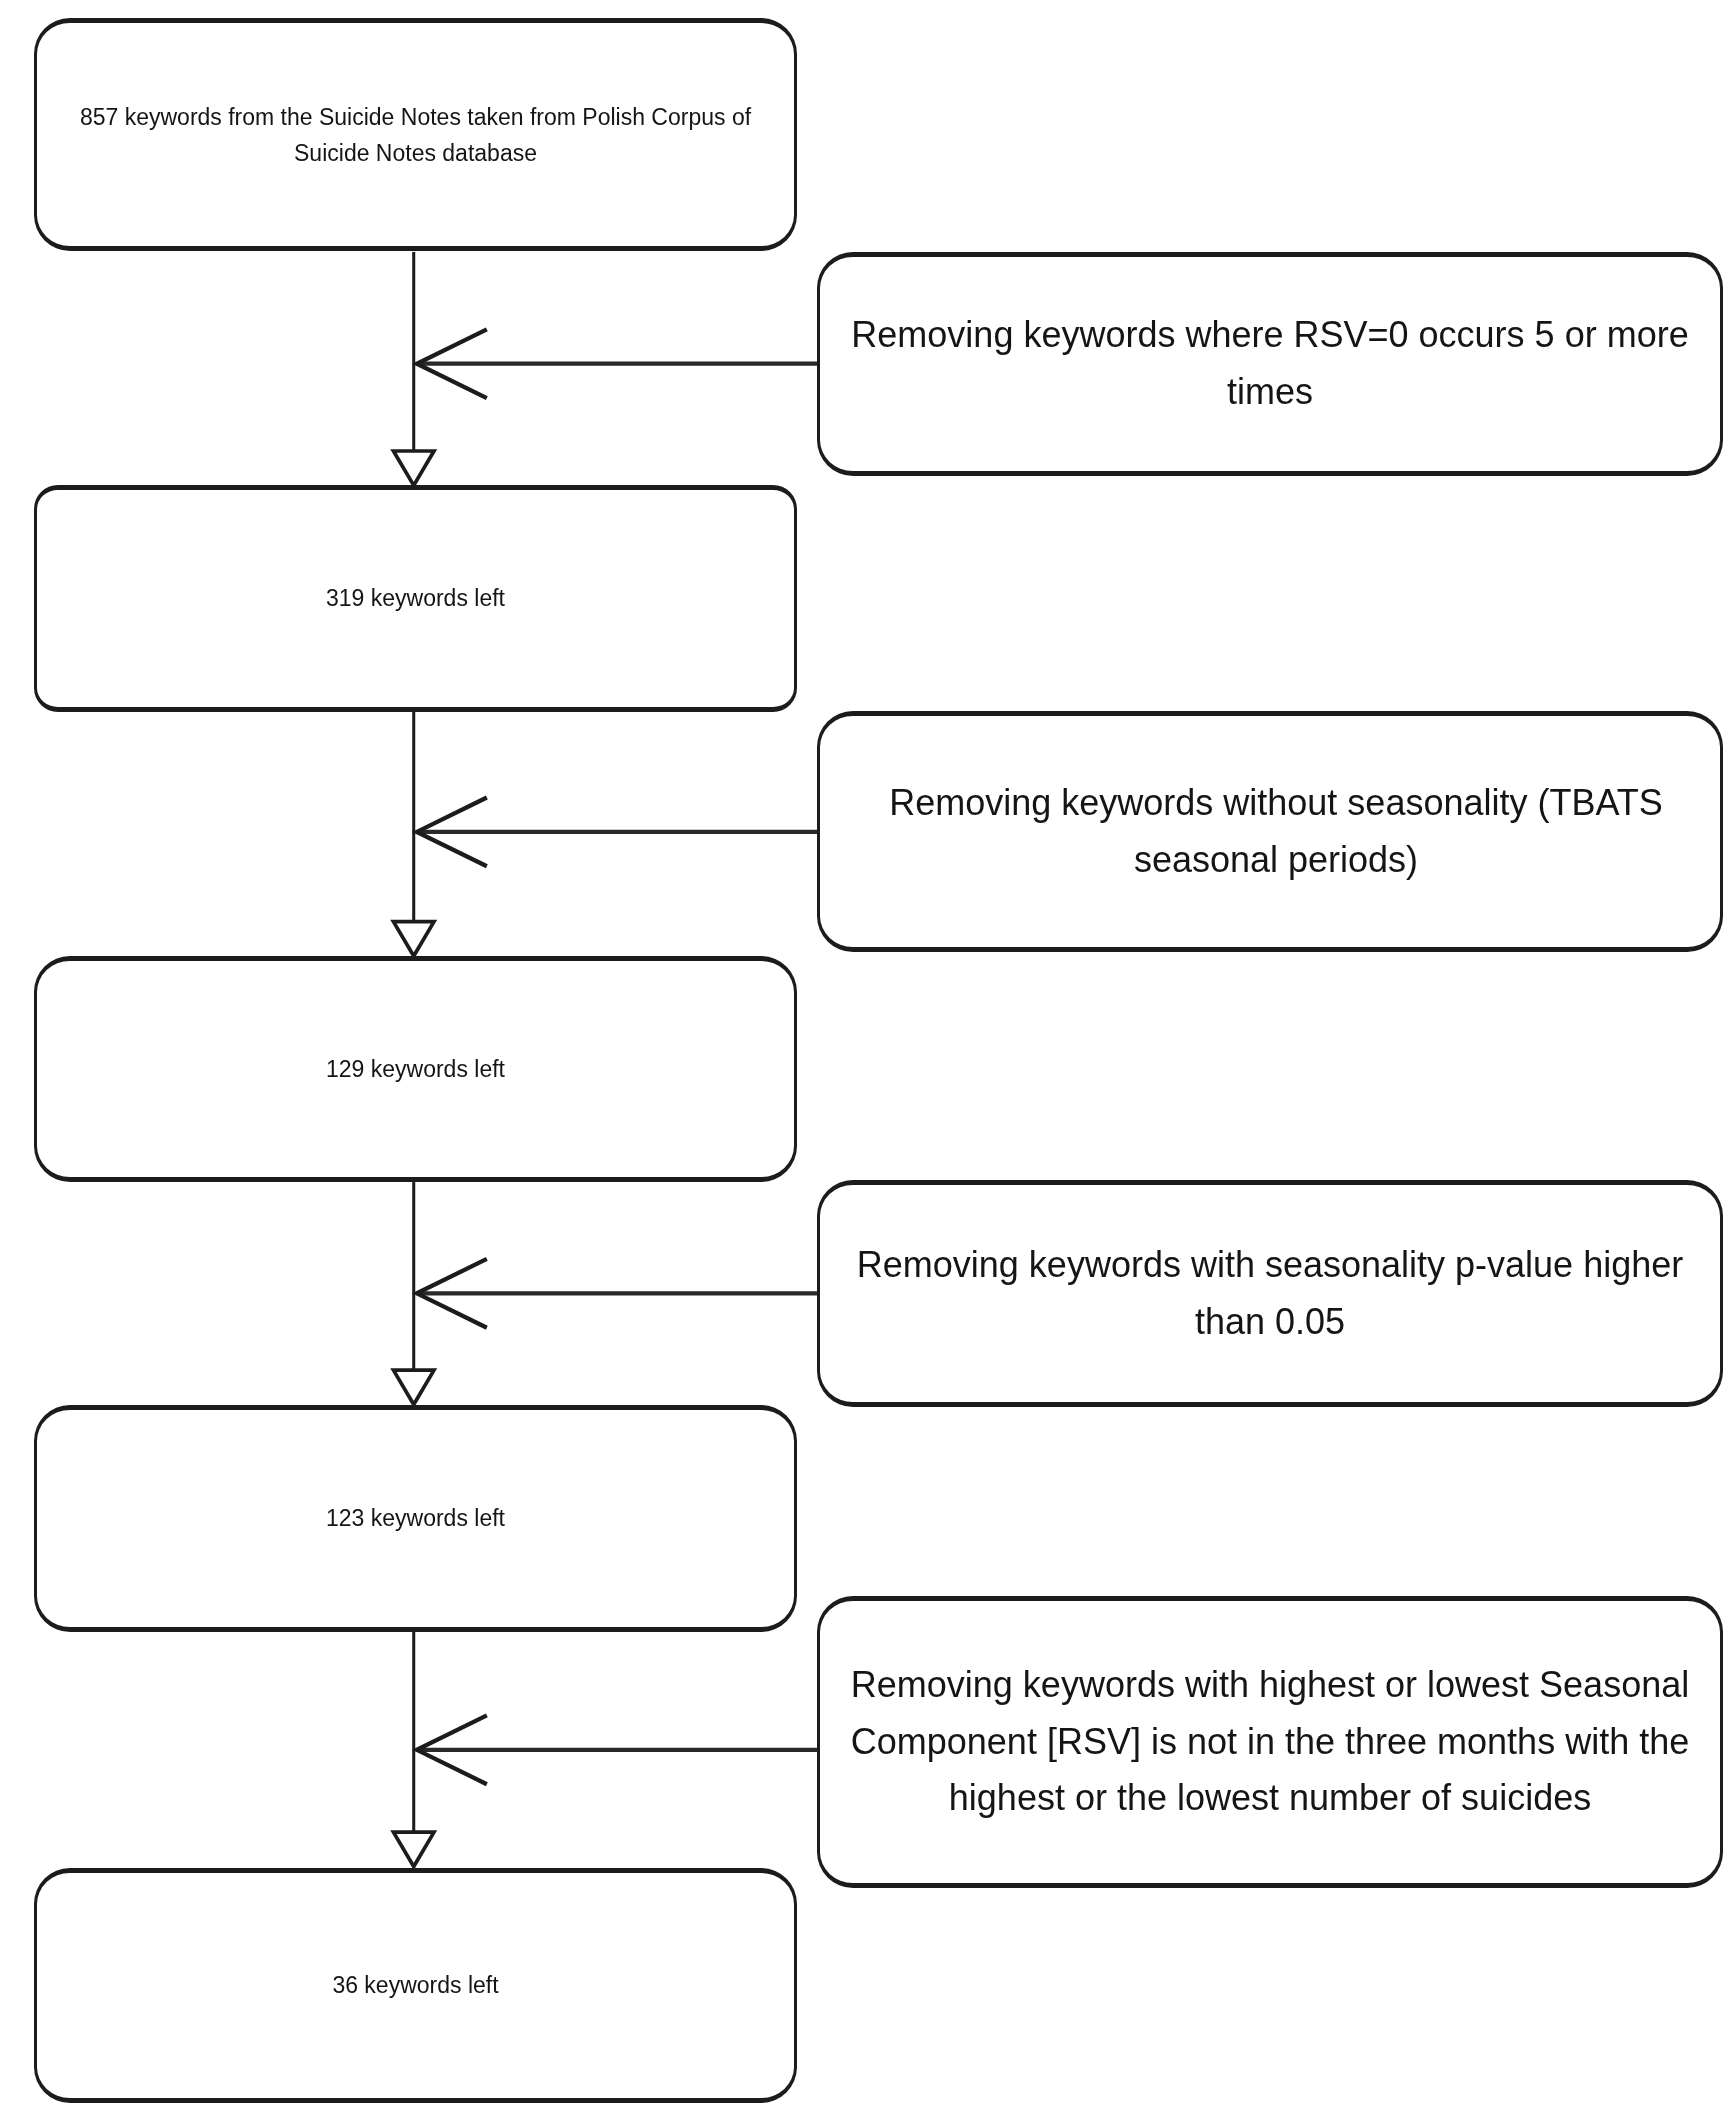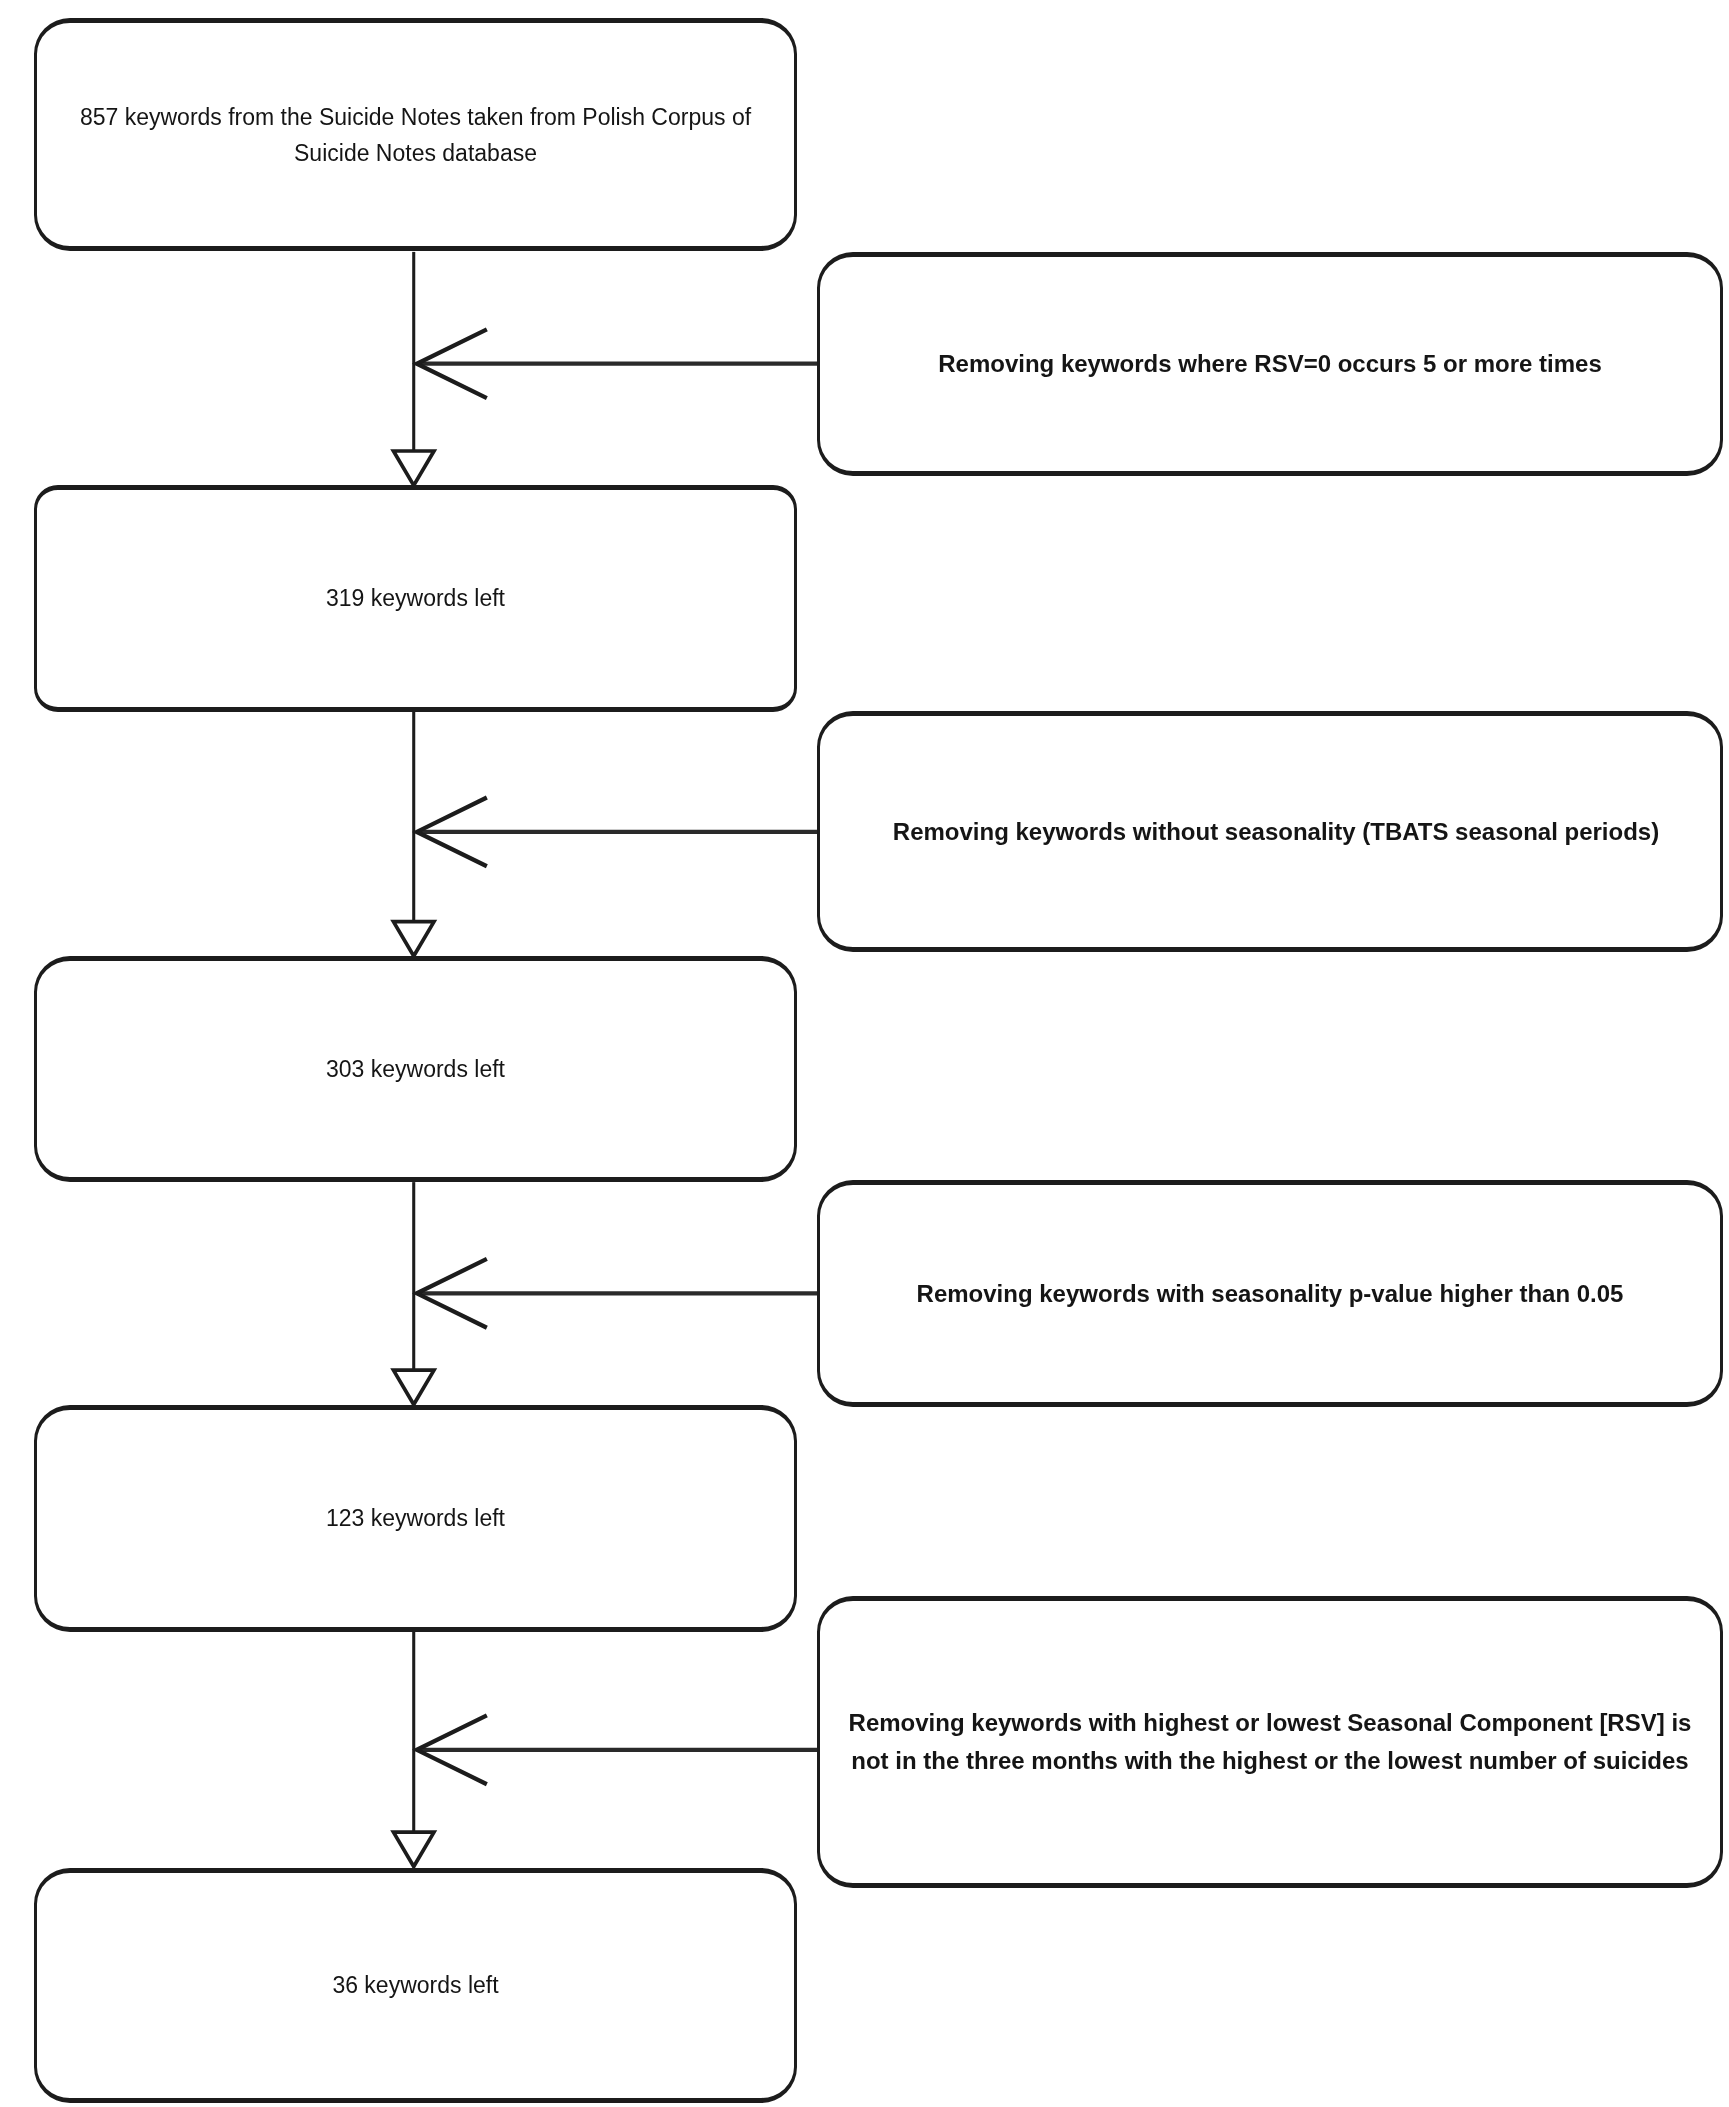--- a/index.html
+++ b/index.html
@@ -48,21 +48,21 @@
   #mb3 { top: 956px; height: 226px; }
   #mb4 { top: 1405px; height: 227px; }
   #mb5 { top: 1868px; height: 235px; }
   #mb1 .box-label { max-width: 676px; }
   
   .side-box { left: 817px; width: 906px; }
   #sb1 { top: 252px;  height: 224px; }
   #sb2 { top: 711px; height: 241px; padding-left: 12px; }
   #sb3 { top: 1180px; height: 227px; }
   #sb4 { top: 1596px; height: 292px; }
-  .side-box .box-label { max-width: 860px; font-size: 24px; font-weight: bold; }
+  .side-box .box-label { max-width: 860px; font-size: 36px; }
 </style>
 </head>
 <body>
 
 <div class="canvas">
 
   <svg class="arrows" viewBox="0 0 2815 3431" xmlns="http://www.w3.org/2000/svg">
 
     <g>
       <line x1="673" y1="410" x2="673" y2="734" stroke="#1c1c1c" stroke-width="5"></line>
@@ -101,21 +101,21 @@
 
   <div class="flow-box main-box" id="mb1">
     <div class="box-label">857 keywords from the Suicide Notes taken from Polish Corpus of Suicide Notes database</div>
   </div>
 
   <div class="flow-box main-box" id="mb2">
     <div class="box-label">319 keywords left</div>
   </div>
 
   <div class="flow-box main-box" id="mb3">
-    <div class="box-label">303 keywords left</div>
+    <div class="box-label">129 keywords left</div>
   </div>
 
   <div class="flow-box main-box" id="mb4">
     <div class="box-label">123 keywords left</div>
   </div>
 
   <div class="flow-box main-box" id="mb5">
     <div class="box-label">36 keywords left</div>
   </div>
 

